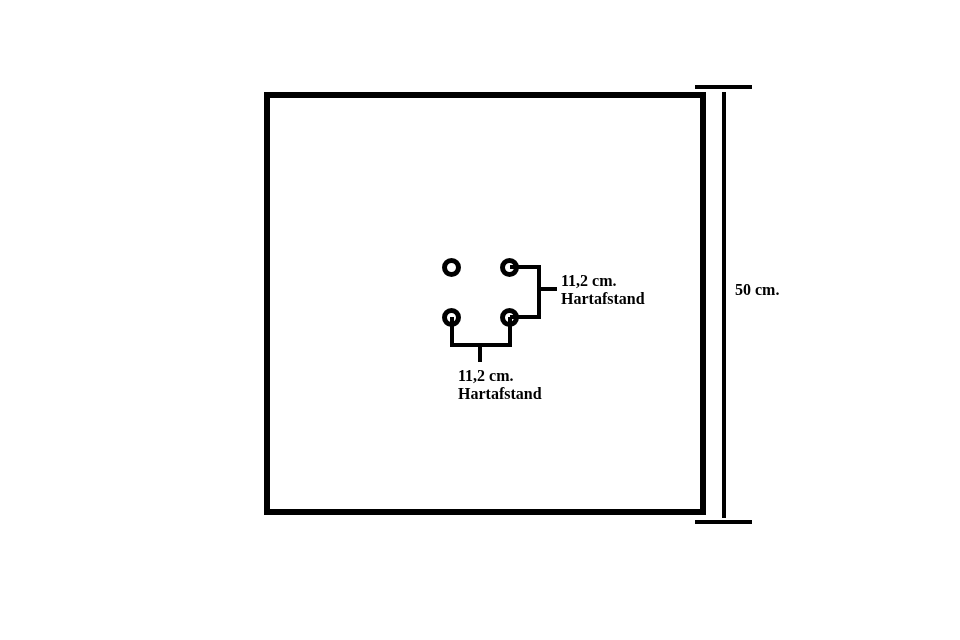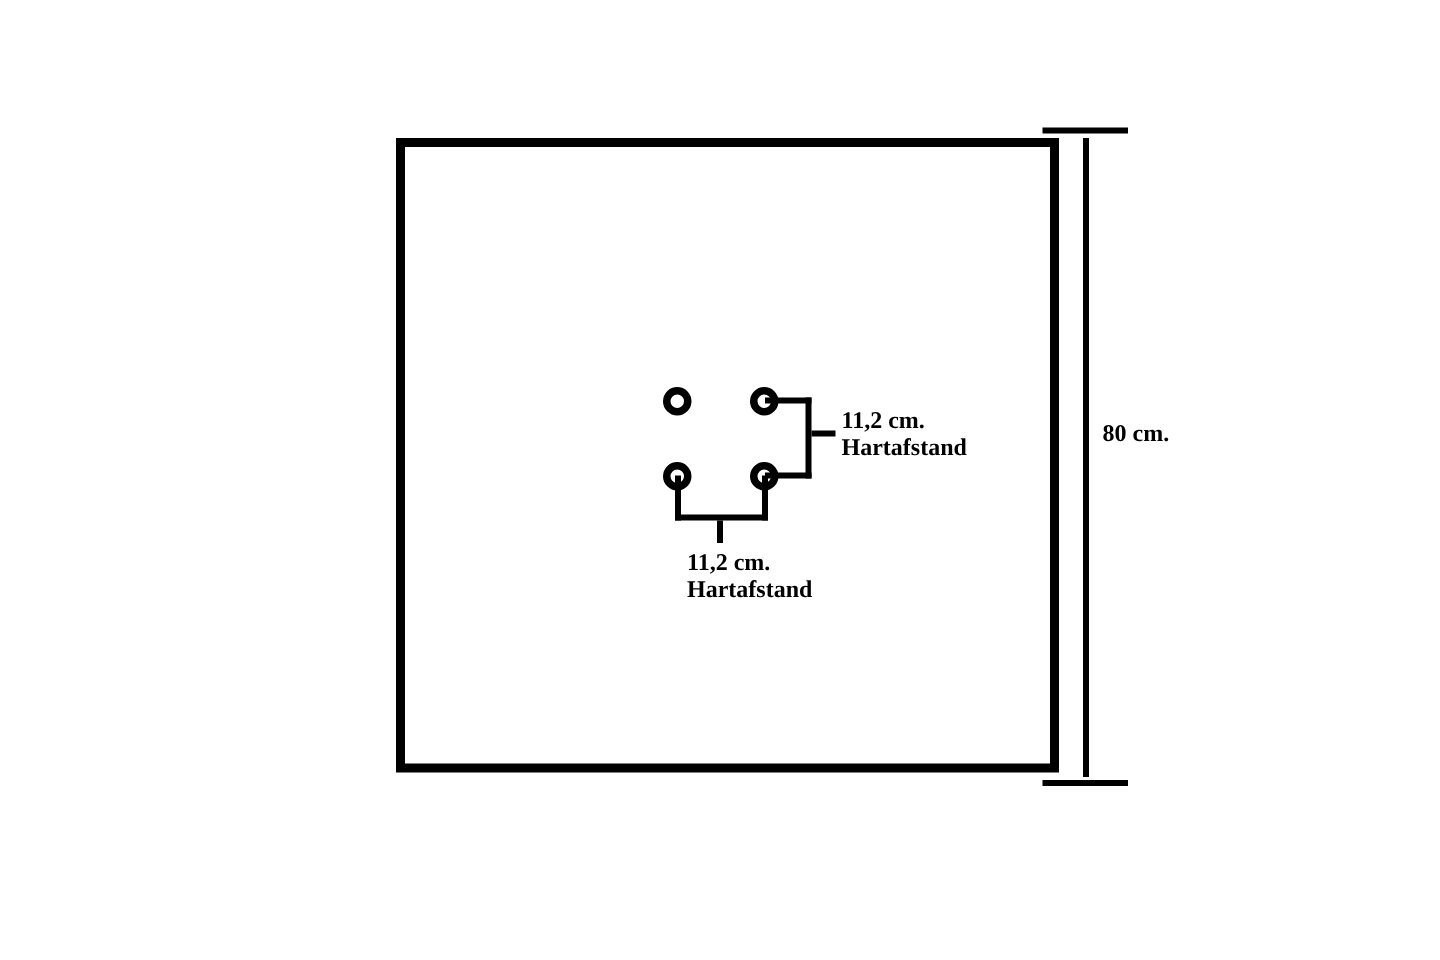--- a/index.html
+++ b/index.html
@@ -105,16 +105,16 @@
     <div>11,2 cm.</div>
     <div>Hartafstand</div>
   </div>
 
   <div class="label label-pitch-horizontal">
     <div>11,2 cm.</div>
     <div>Hartafstand</div>
   </div>
 
   <div class="label label-plate-height">
-    <span>80 cm.</span>
+    <span>50 cm.</span>
   </div>
 
 </div>
 
 </body></html>

